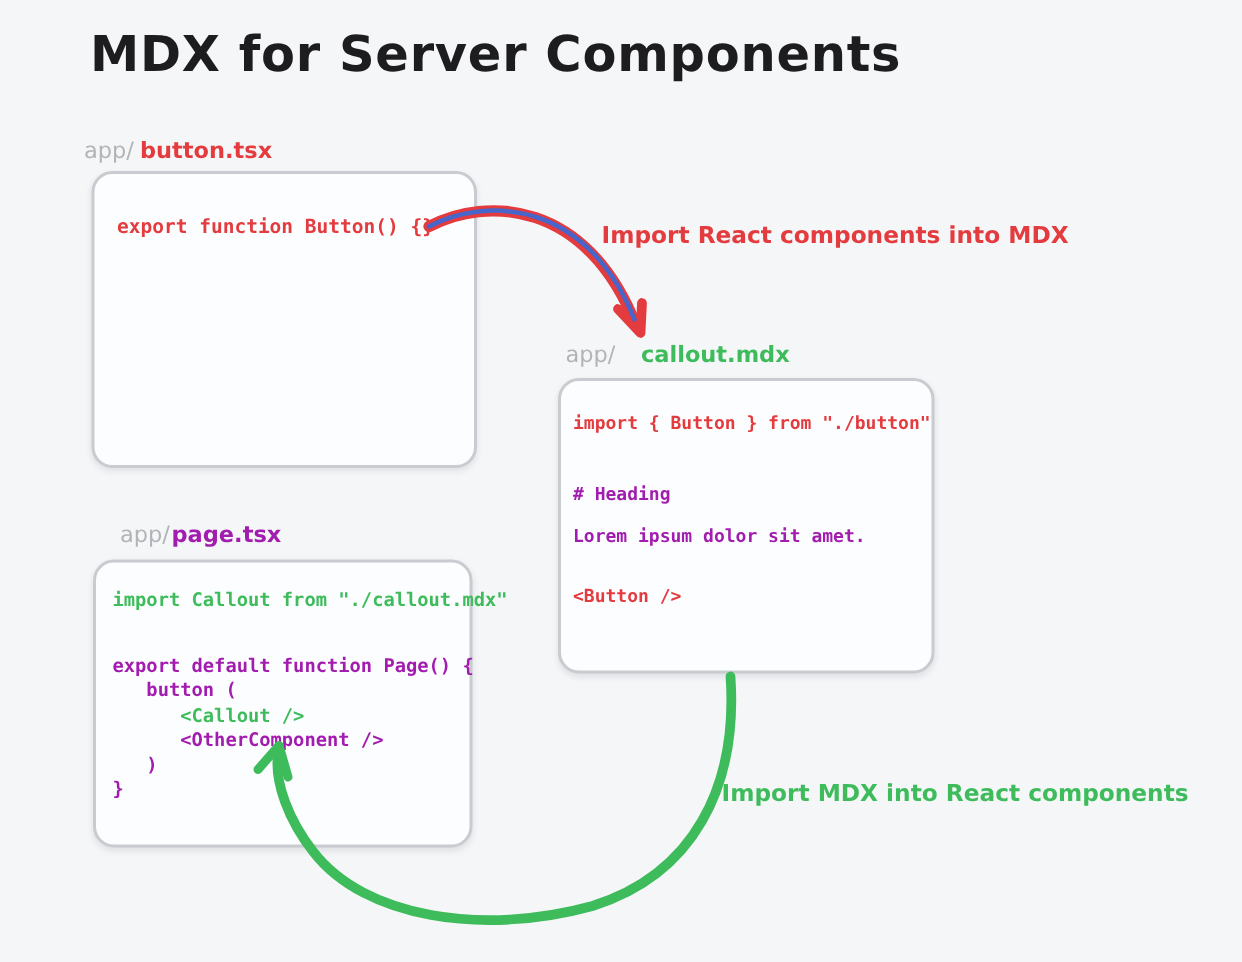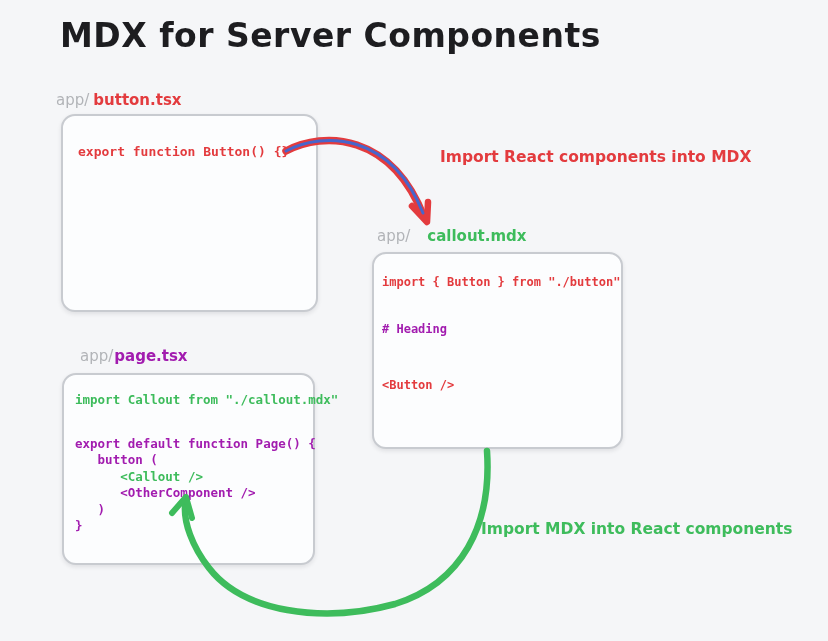--- a/index.html
+++ b/index.html
@@ -44,29 +44,29 @@
   }
   .card-callout .code{font-size:12px;line-height:17px;}
   .card-button .code{font-size:13px;}
 
   .red{color:#e33b3e;}
   .green{color:#3ebc5c;}
   .dark{color:#a21caf;}
 
   .mt-heading{margin-top:30px;}
   .mt-lorem{margin-top:11px;}
-  .mt-btn{margin-top:39px;}
+  .mt-btn{margin-top:23px;}
   .mt-export{margin-top:27px;}
 
   .annotation{
     position:absolute;
     font:bold 15.5px/1.2 "DejaVu Sans",sans-serif;
     white-space:nowrap;
   }
-  .ann-top{left:440px;top:148px;}
+  .ann-top{left:401px;top:148px;}
   .ann-bottom{left:481px;top:520px;}
 
   .arrows{
     position:absolute;left:0;top:0;width:828px;height:641px;
     pointer-events:none;z-index:5;
   }
 </style>
 </head>
 <body>
 
@@ -80,20 +80,21 @@
   <div class="card card-button">
     <div class="code red">export function Button() {}</div>
   </div>
 
   <div class="file-label label-callout">
     <span class="dir">app/</span><span class="fname green">callout.mdx</span>
   </div>
   <div class="card card-callout">
     <div class="code red">import { Button } from "./button"</div>
     <div class="code dark mt-heading"># Heading</div>
+    <div class="code dark mt-lorem">Lorem ipsum dolor sit amet.</div>
     <div class="code red mt-btn">&lt;Button /&gt;</div>
   </div>
 
   <div class="file-label label-page">
     <span class="dir">app/</span><span class="fname dark">page.tsx</span>
   </div>
   <div class="card card-page">
     <div class="code green">import Callout from "./callout.mdx"</div>
     <div class="code dark mt-export">export default function Page() {</div>
     <div class="code dark">   button (</div>

